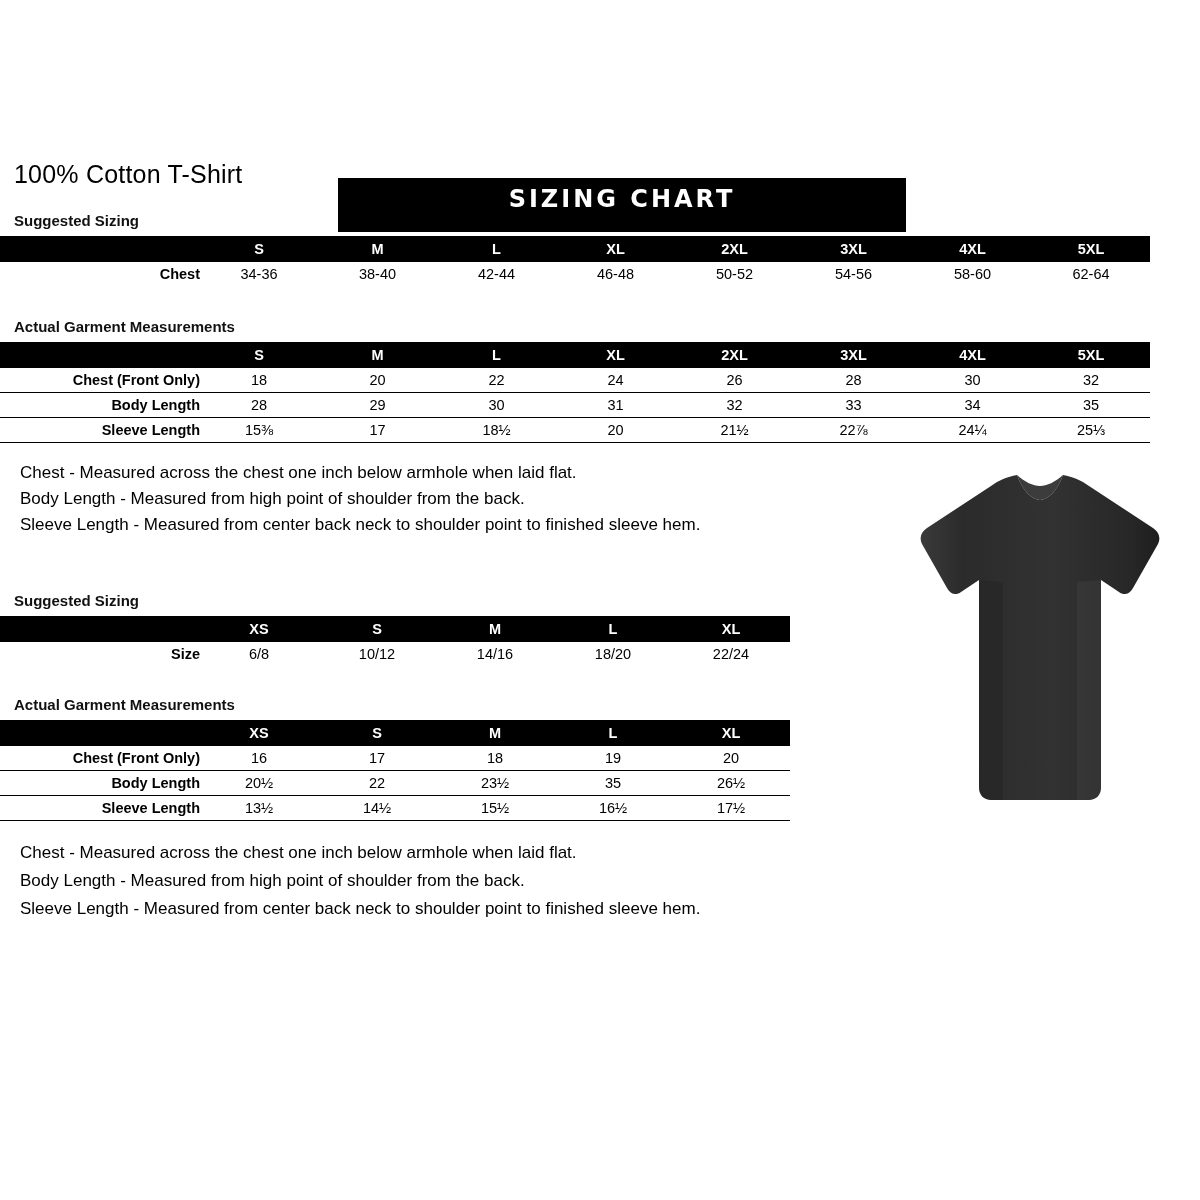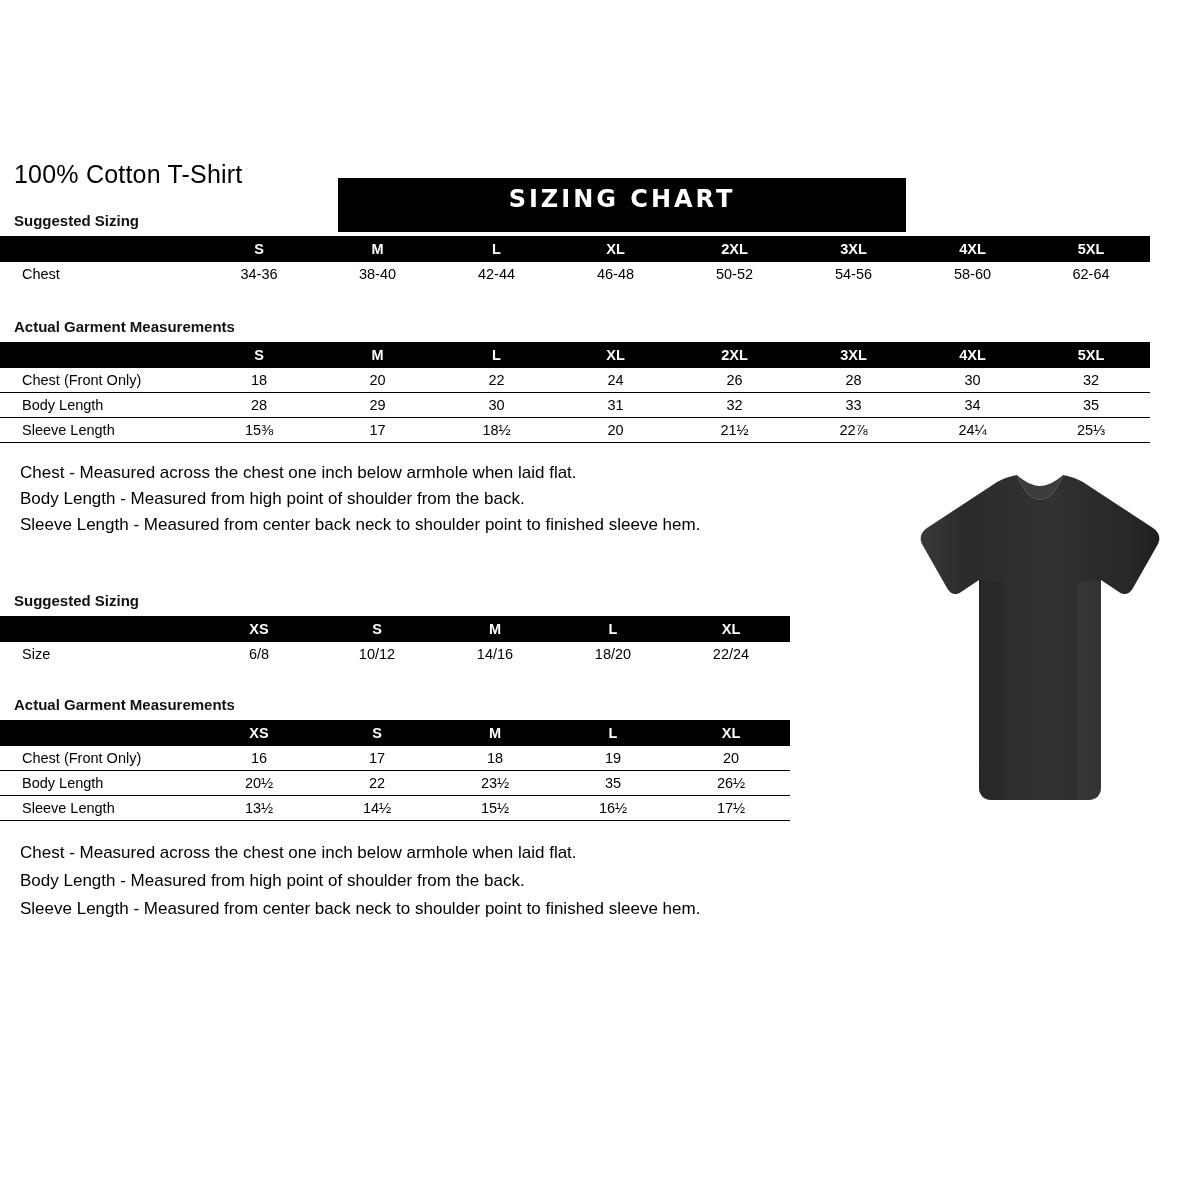--- a/index.html
+++ b/index.html
@@ -93,23 +93,23 @@
     font-weight: 700;
     height: 26px;
     line-height: 26px;
     font-size: 14.5px;
   }
   table.sz thead th.rowhead {
     text-align: left;
     padding-left: 6px;
   }
   table.sz td.rowhead {
-    text-align: left;
+    text-align: right;
     padding-left: 22px;
-    font-weight: 400;
+    font-weight: 700;
     font-size: 14.5px;
   }
   table.sz tbody tr.lined td {
     border-bottom: 1px solid #000000;
   }
   table.sz tbody tr.plain td {
     border-bottom: none;
   }
 
   .notes {

